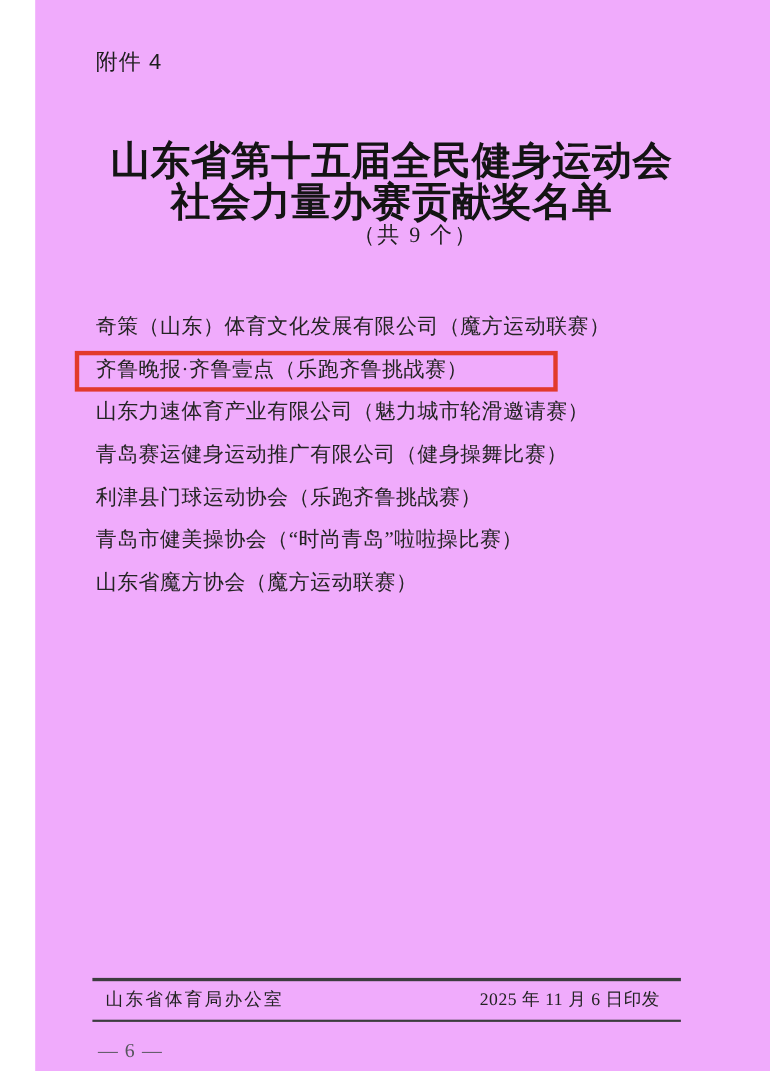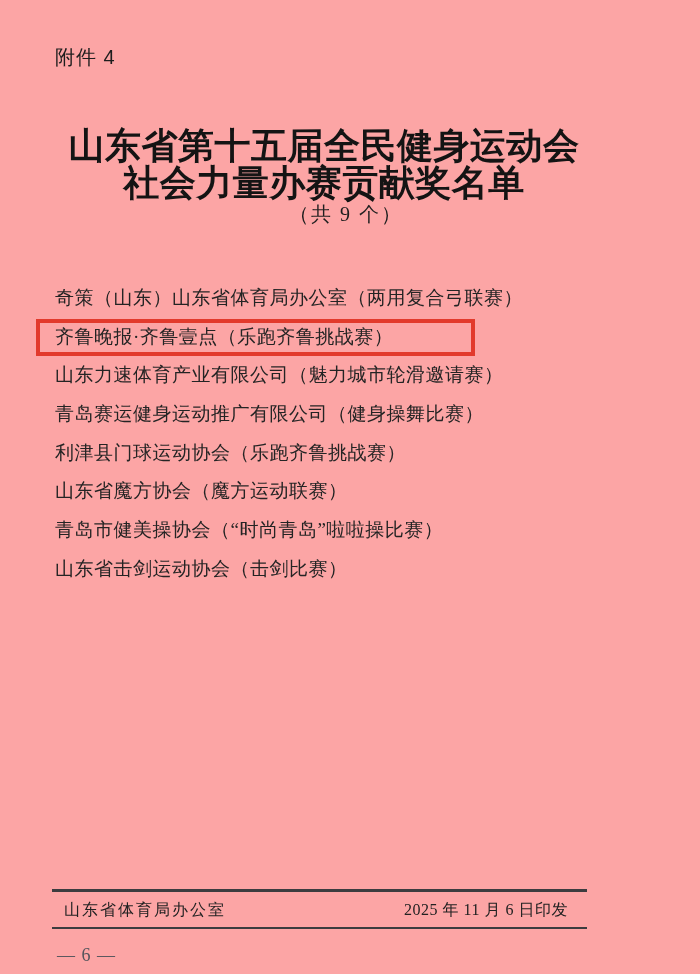--- a/index.html
+++ b/index.html
@@ -4,21 +4,21 @@
 <style>
   html, body { margin:0; padding:0; }
   body {
     width:700px; height:974px;
     background:#ffffff;
     font-family:"Liberation Serif","DejaVu Serif",serif;
     color:#212121;
     position:relative;
     overflow:hidden;
   }
-  .page { position:absolute; inset:0; background:#fca5a5; }
+  .page { position:absolute; inset:0; background:#f0abfc;margin-left:32px; }
 
   .attachment-label {
     position:absolute; left:55px; top:44px;
     font-family:"Liberation Sans","DejaVu Sans",sans-serif;
     font-size:20px; line-height:26px; color:#1d1d1d; letter-spacing:1px;
   }
 
   .doc-title {
     position:absolute; left:2px; top:128px; width:644px;
     text-align:center; font-weight:bold; color:#141414;
@@ -77,49 +77,45 @@
   <div class="doc-title">
     <div>山东省第十五届全民健身运动会</div>
     <div>社会力量办赛贡献奖名单</div>
   </div>
 
   <div class="doc-subtitle">（共 9 个）</div>
 
   <div class="award-list">
     <div class="list-item">
       
-      <span class="item-text">奇策（山东）山东省体育局办公室（两用复合弓联赛）</span>
+      <span class="item-text">奇策（山东）体育文化发展有限公司（魔方运动联赛）</span>
     </div>
     <div class="list-item highlighted">
       <span class="highlight-box"></span>
       <span class="item-text">齐鲁晚报·齐鲁壹点（乐跑齐鲁挑战赛）</span>
     </div>
     <div class="list-item">
       
       <span class="item-text">山东力速体育产业有限公司（魅力城市轮滑邀请赛）</span>
     </div>
     <div class="list-item">
       
       <span class="item-text">青岛赛运健身运动推广有限公司（健身操舞比赛）</span>
     </div>
     <div class="list-item">
       
       <span class="item-text">利津县门球运动协会（乐跑齐鲁挑战赛）</span>
     </div>
     <div class="list-item">
       
-      <span class="item-text">山东省魔方协会（魔方运动联赛）</span>
-    </div>
-    <div class="list-item">
-      
       <span class="item-text">青岛市健美操协会（“时尚青岛”啦啦操比赛）</span>
     </div>
     <div class="list-item">
       
-      <span class="item-text">山东省击剑运动协会（击剑比赛）</span>
+      <span class="item-text">山东省魔方协会（魔方运动联赛）</span>
     </div>
   </div>
 
   <div class="footer-rule-top"></div>
 
   <div class="footer-row">
     <span class="footer-issuer">山东省体育局办公室</span>
     <span class="footer-date">2025 年 11 月 6 日印发</span>
   </div>
 

